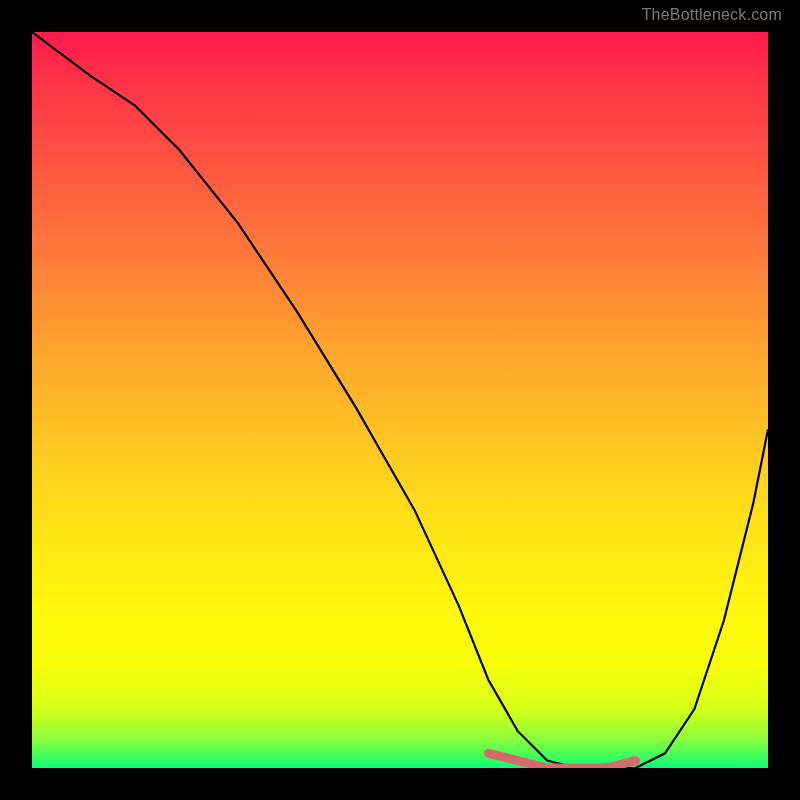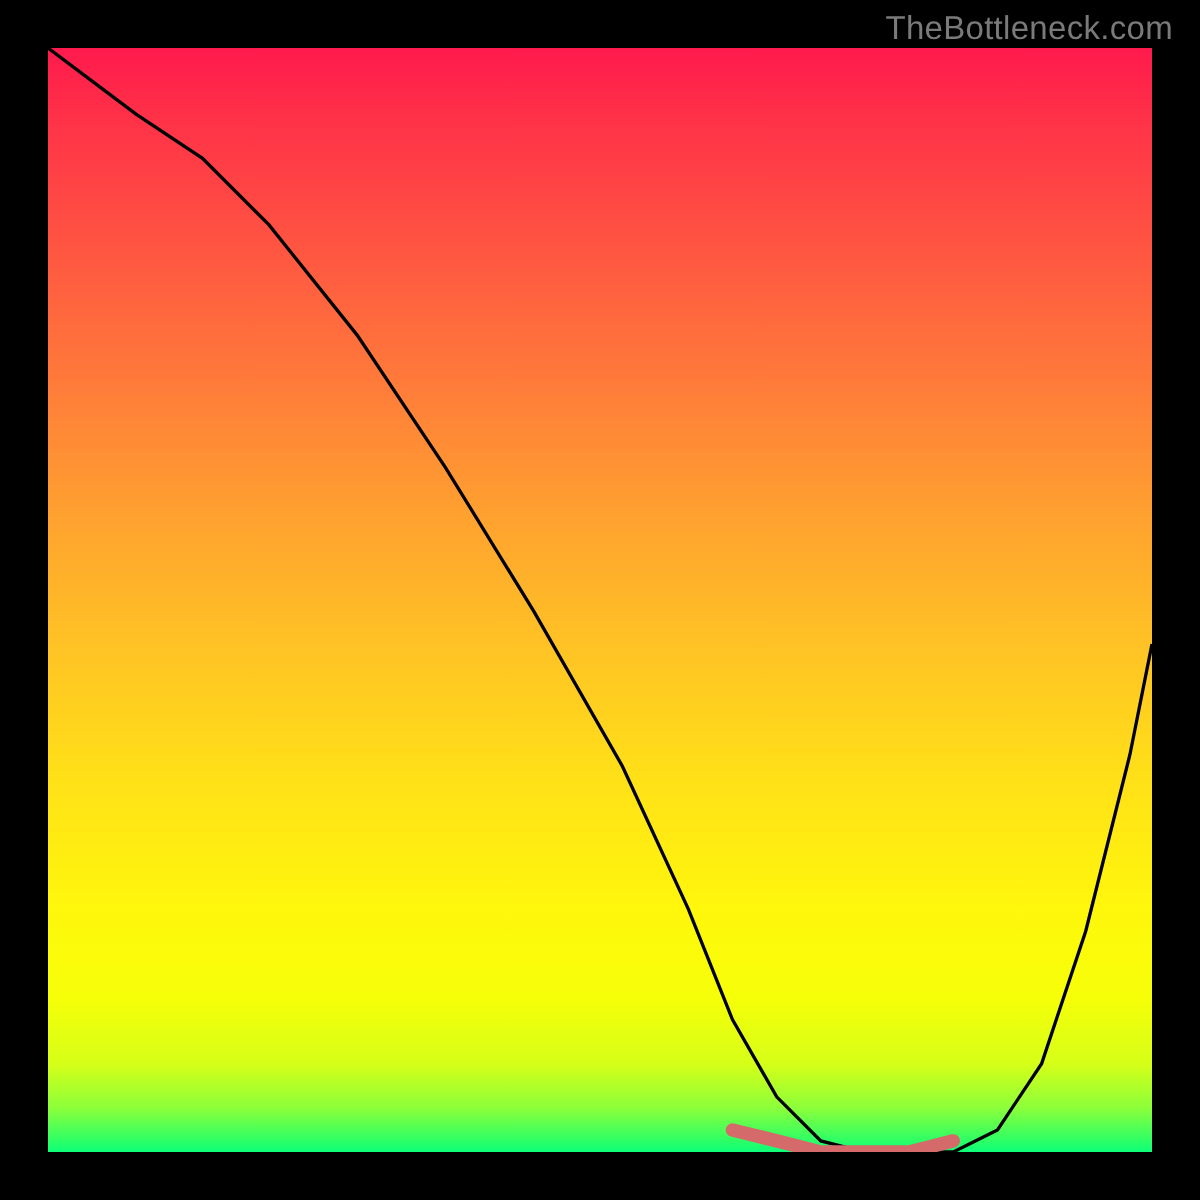--- a/index.html
+++ b/index.html
@@ -8,21 +8,21 @@
     height: 800px;
     background: #000;
     position: relative;
     font-family: Arial, sans-serif;
   }
   .attribution {
     position: absolute;
     top: 6px;
     right: 18px;
     color: #7a7a7a;
-    font-size: 22px;
+    font-size: 16px;
     font-weight: 500;
     letter-spacing: 0.2px;
     text-align: right;
   }
   .plot-area {
     position: absolute;
     left: 32px;
     top: 32px;
     width: 736px;
     height: 736px;

